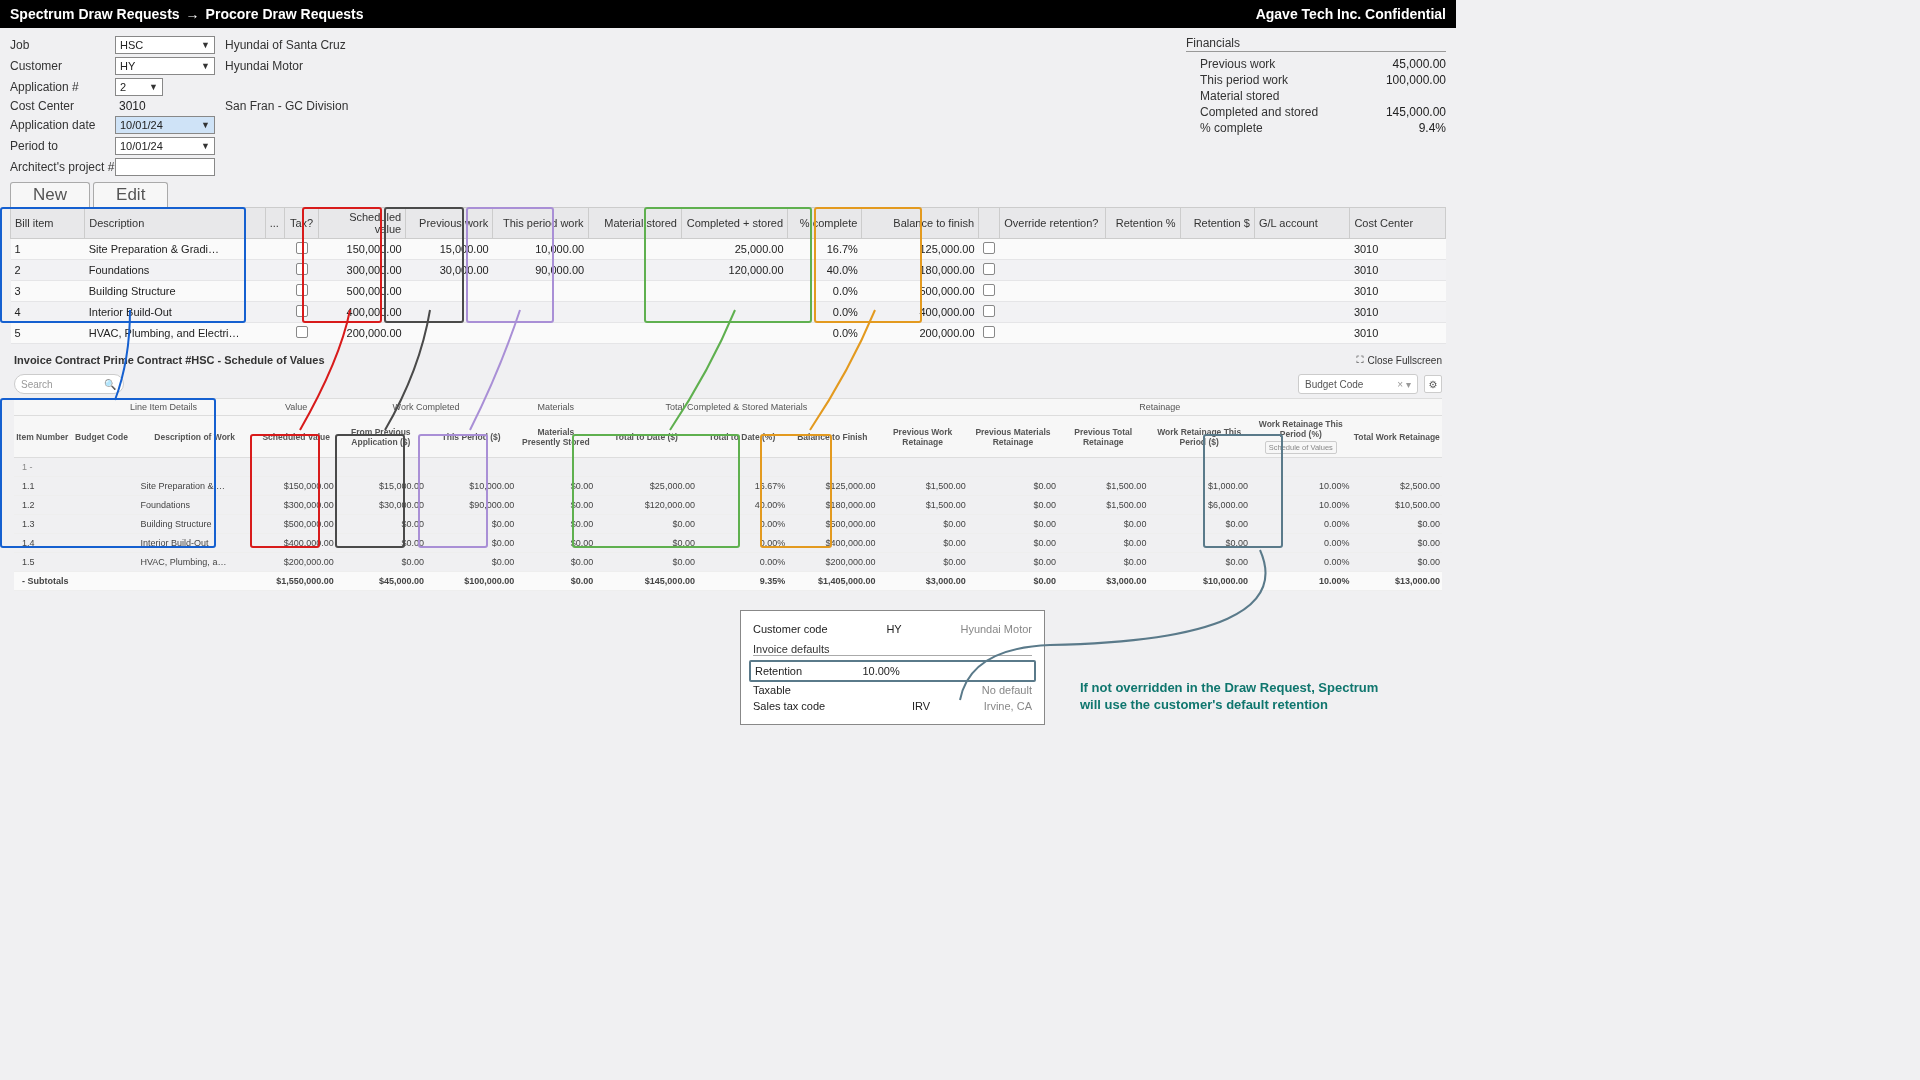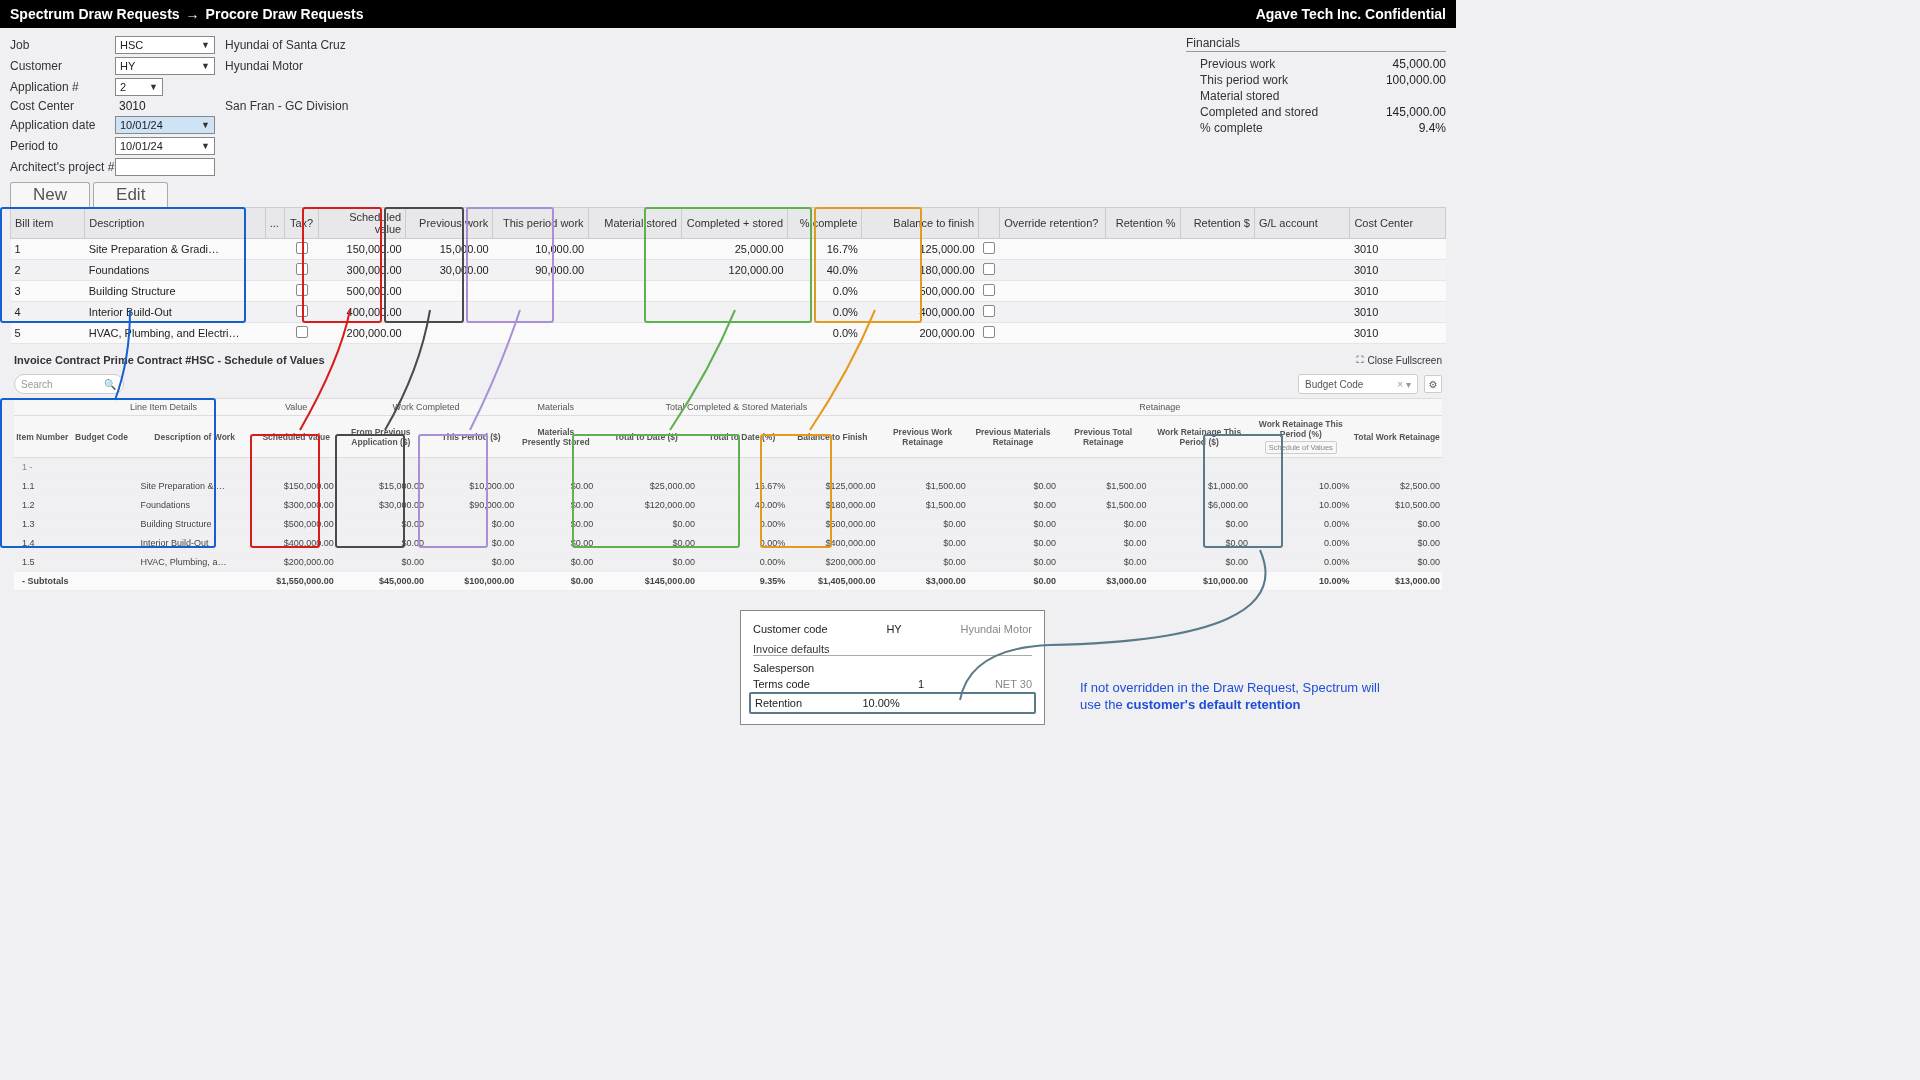--- a/index.html
+++ b/index.html
@@ -42,21 +42,21 @@
   table.pro thead tr.sub th { font-weight:bold; font-size:8.5px; height:30px; vertical-align:middle;}
   table.pro td { border-bottom:1px solid #eee; padding:4px 2px; text-align:right; color:#444; height:18px;}
   table.pro td.l { text-align:left; padding-left:8px;}
   table.pro tr.subt td { font-weight:bold; border-top:1px solid #ccc; background:#fafafa;}
   .pro-ov { position:absolute; border:2px solid; border-radius:3px; pointer-events:none;}
   
   .callout { position:absolute; left:740px; top:610px; width:305px; border:1px solid #888; background:#fff; padding:10px 12px; font-size:11px;}
   .callout .crow { display:flex; justify-content:space-between; padding:2px 0;gap:16px;}
   .callout .sec { border-bottom:1px solid #aaa; margin:6px 0 4px 0; color:#333;}
   .callout .ret-box { border:2px solid #5a7a8a; margin:0 -4px; padding:1px 4px; border-radius:2px;}
-  .note { position:absolute; left:1080px; top:680px; width:300px; font-size:13px; color:#1d4ed8; line-height:1.3;}
+  .note { position:absolute; left:1080px; top:680px; width:300px; font-size:13px; color:#0f766e; line-height:1.3;font-weight:bold;}
   
   svg.conn { position:absolute; left:0; top:0; width:1456px; height:816px; pointer-events:none; }
 </style>
 </head>
 <body>
 
 <div class="titlebar">
   <div>
     <span>Spectrum Draw Requests</span><span class="arrow">→</span><span>Procore Draw Requests</span>
   </div>
@@ -485,39 +485,39 @@
   <div class="pro-ov" style="border-color:#5a7a8a; left:1203px; top:36px; width:80px; height:114px"></div>
 </div>
 
 <div class="callout">
   <div class="crow">
     <span>Customer code</span>
     <span style="flex:0 0 50px; text-align:center">HY</span>
     <span style="color:#888">Hyundai Motor</span>
   </div>
   <div class="sec">Invoice defaults</div>
-  <div id="callout-rows">
-      <div class="crow">
-        <span style="flex:1">Salesperson</span>
-        <span style="flex:0 0 50px;text-align:center"></span>
-        <span style="flex:0 0 70px;text-align:right;color:#888"></span>
-      </div>
-      <div class="crow">
-        <span style="flex:1">Terms code</span>
-        <span style="flex:0 0 50px;text-align:center">1</span>
-        <span style="flex:0 0 70px;text-align:right;color:#888">NET 30</span>
-      </div>
-    </div>
   <div class="ret-box">
     <div class="crow">
         <span>Retention</span>
         <span>10.00%</span>
         <span style="width:70px"></span>
       </div>
   </div>
+  <div id="callout-tail">
+      <div class="crow">
+        <span style="flex:1">Taxable</span>
+        <span style="flex:0 0 50px;text-align:center"></span>
+        <span style="flex:0 0 70px;text-align:right;color:#888">No default</span>
+      </div>
+      <div class="crow">
+        <span style="flex:1">Sales tax code</span>
+        <span style="flex:0 0 50px;text-align:center">IRV</span>
+        <span style="flex:0 0 70px;text-align:right;color:#888">Irvine, CA</span>
+      </div>
+    </div>
 </div>
 
 <div class="note">
   <span>If not overridden in the Draw Request, Spectrum will use the </span><b>customer's default retention</b>
 </div>
 
 <svg class="conn">
   <path d="M 130 310 Q 130 360 115 400" stroke="#1560d0" stroke-width="2" fill="none"></path>
   <path d="M 350 310 Q 340 360 300 430" stroke="#d81b1b" stroke-width="2" fill="none"></path>
   <path d="M 430 310 Q 420 370 385 430" stroke="#4a4a4a" stroke-width="2" fill="none"></path>

